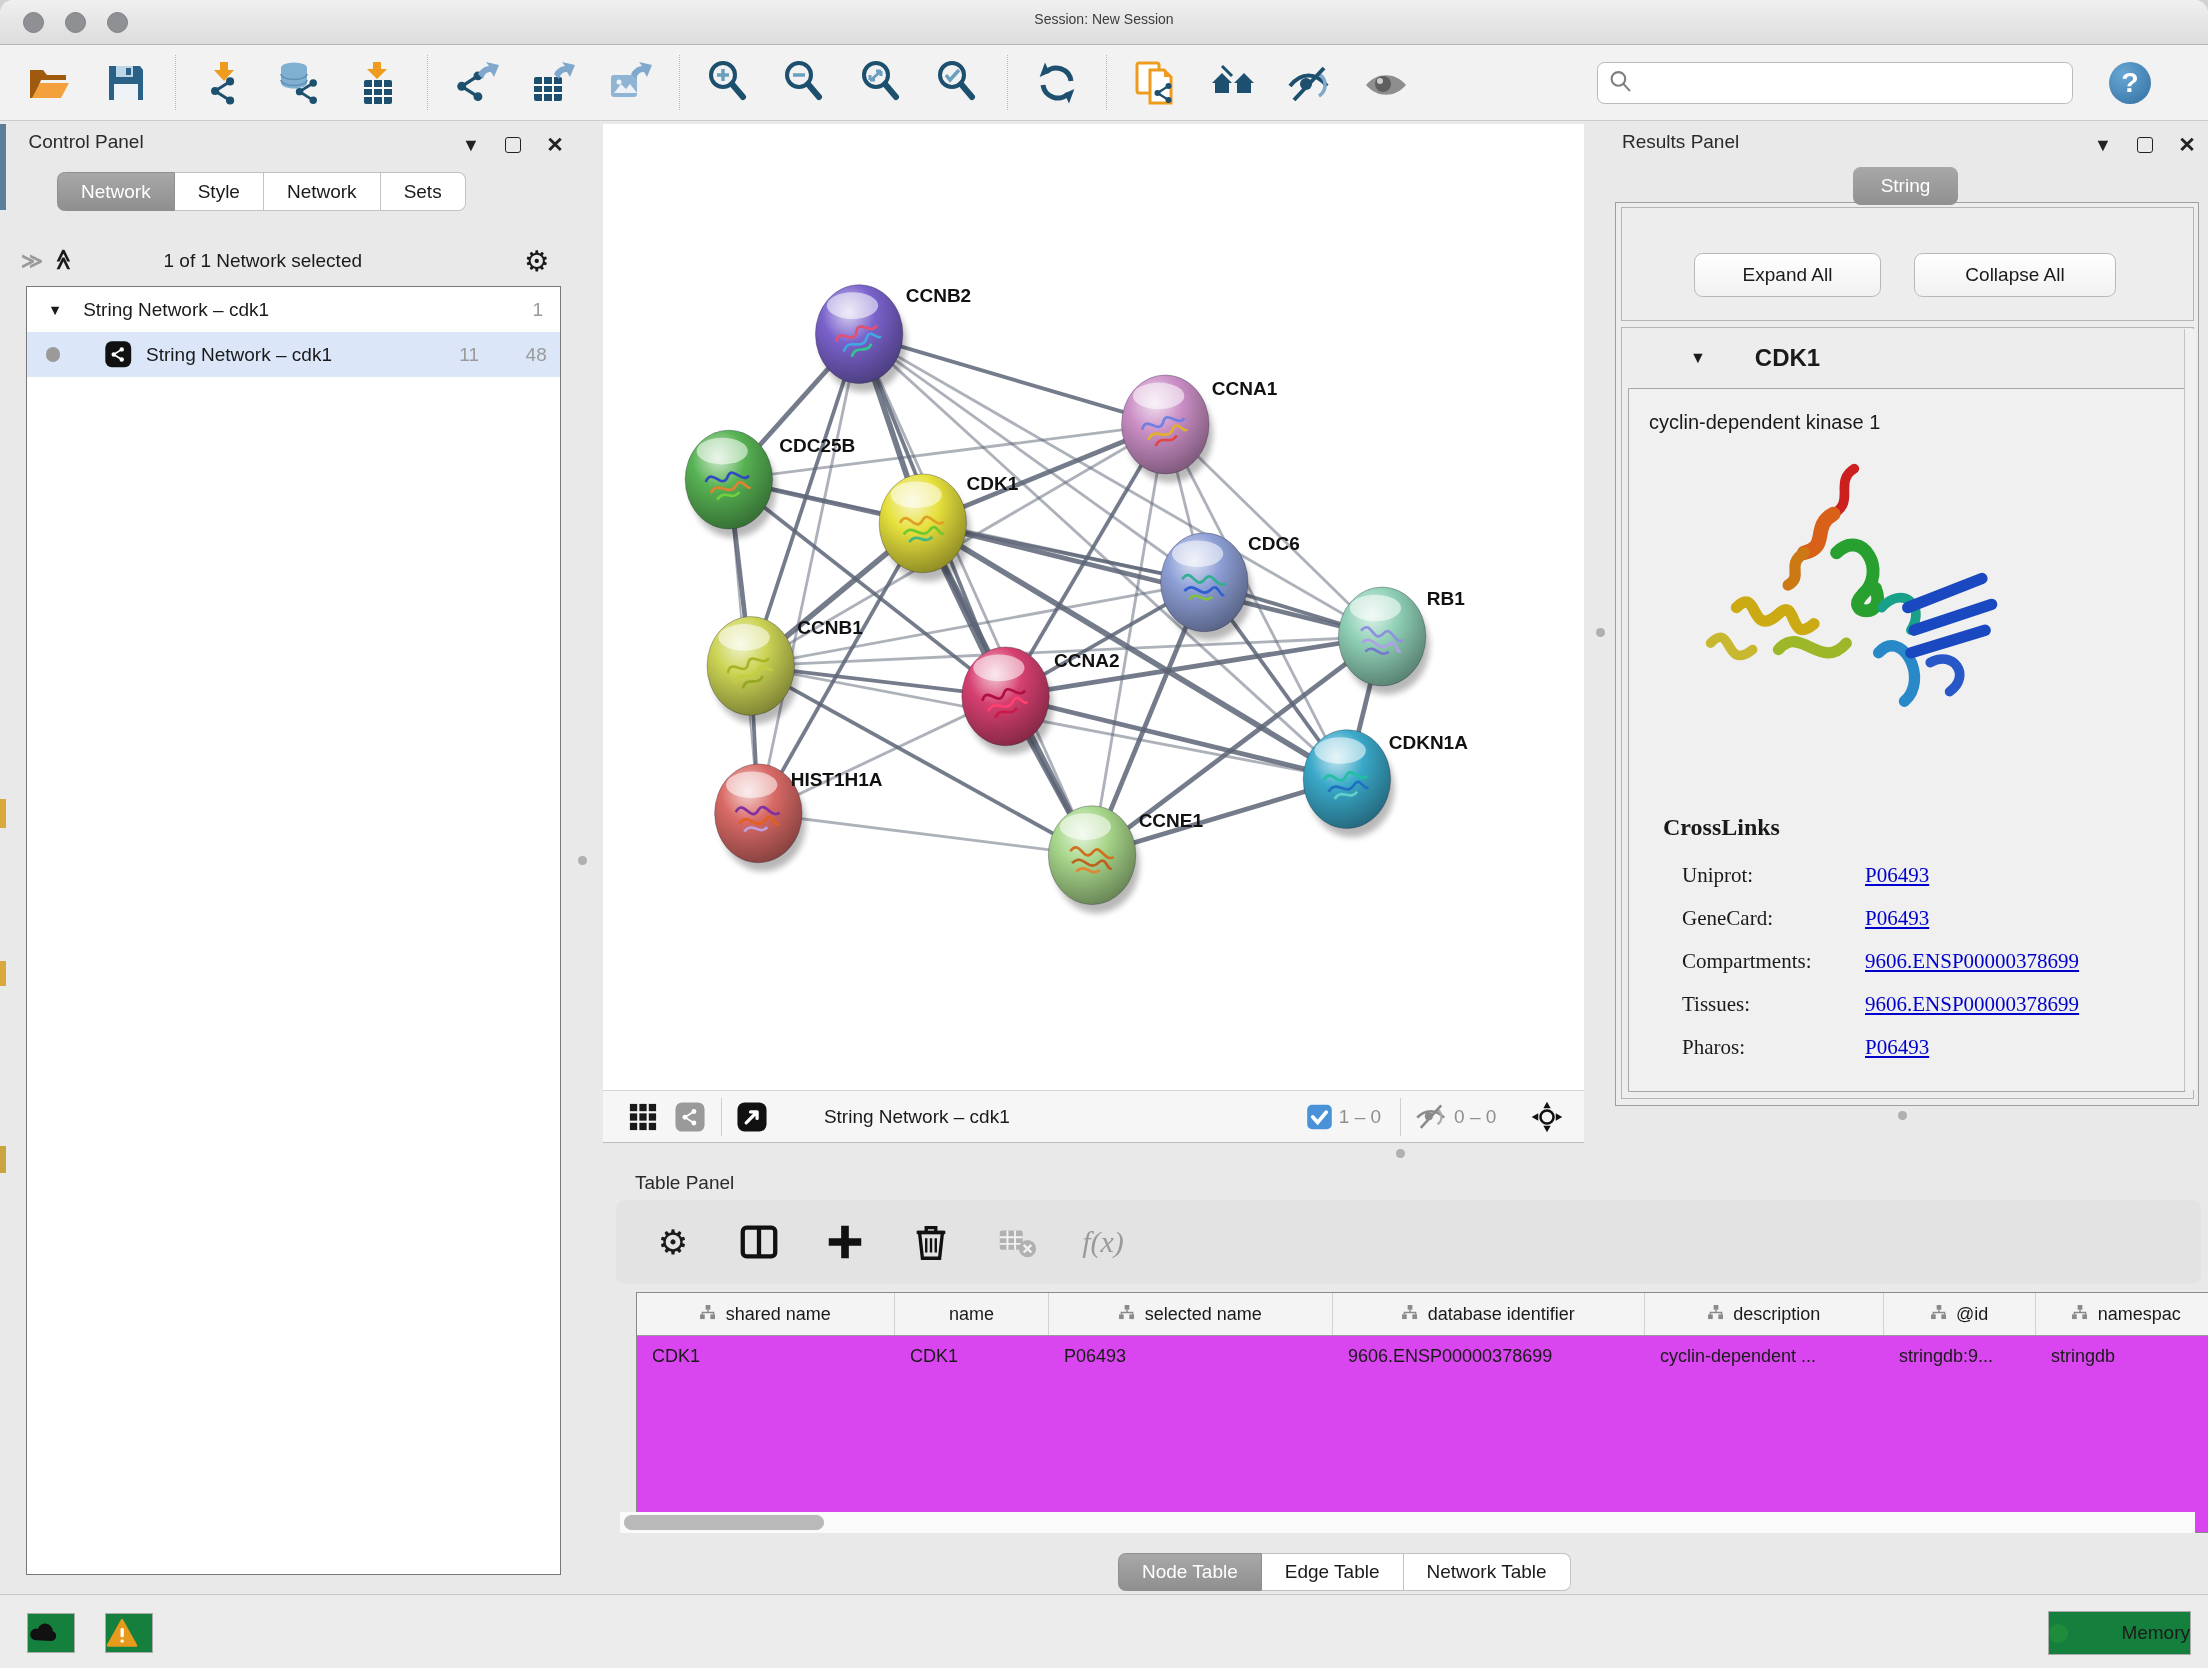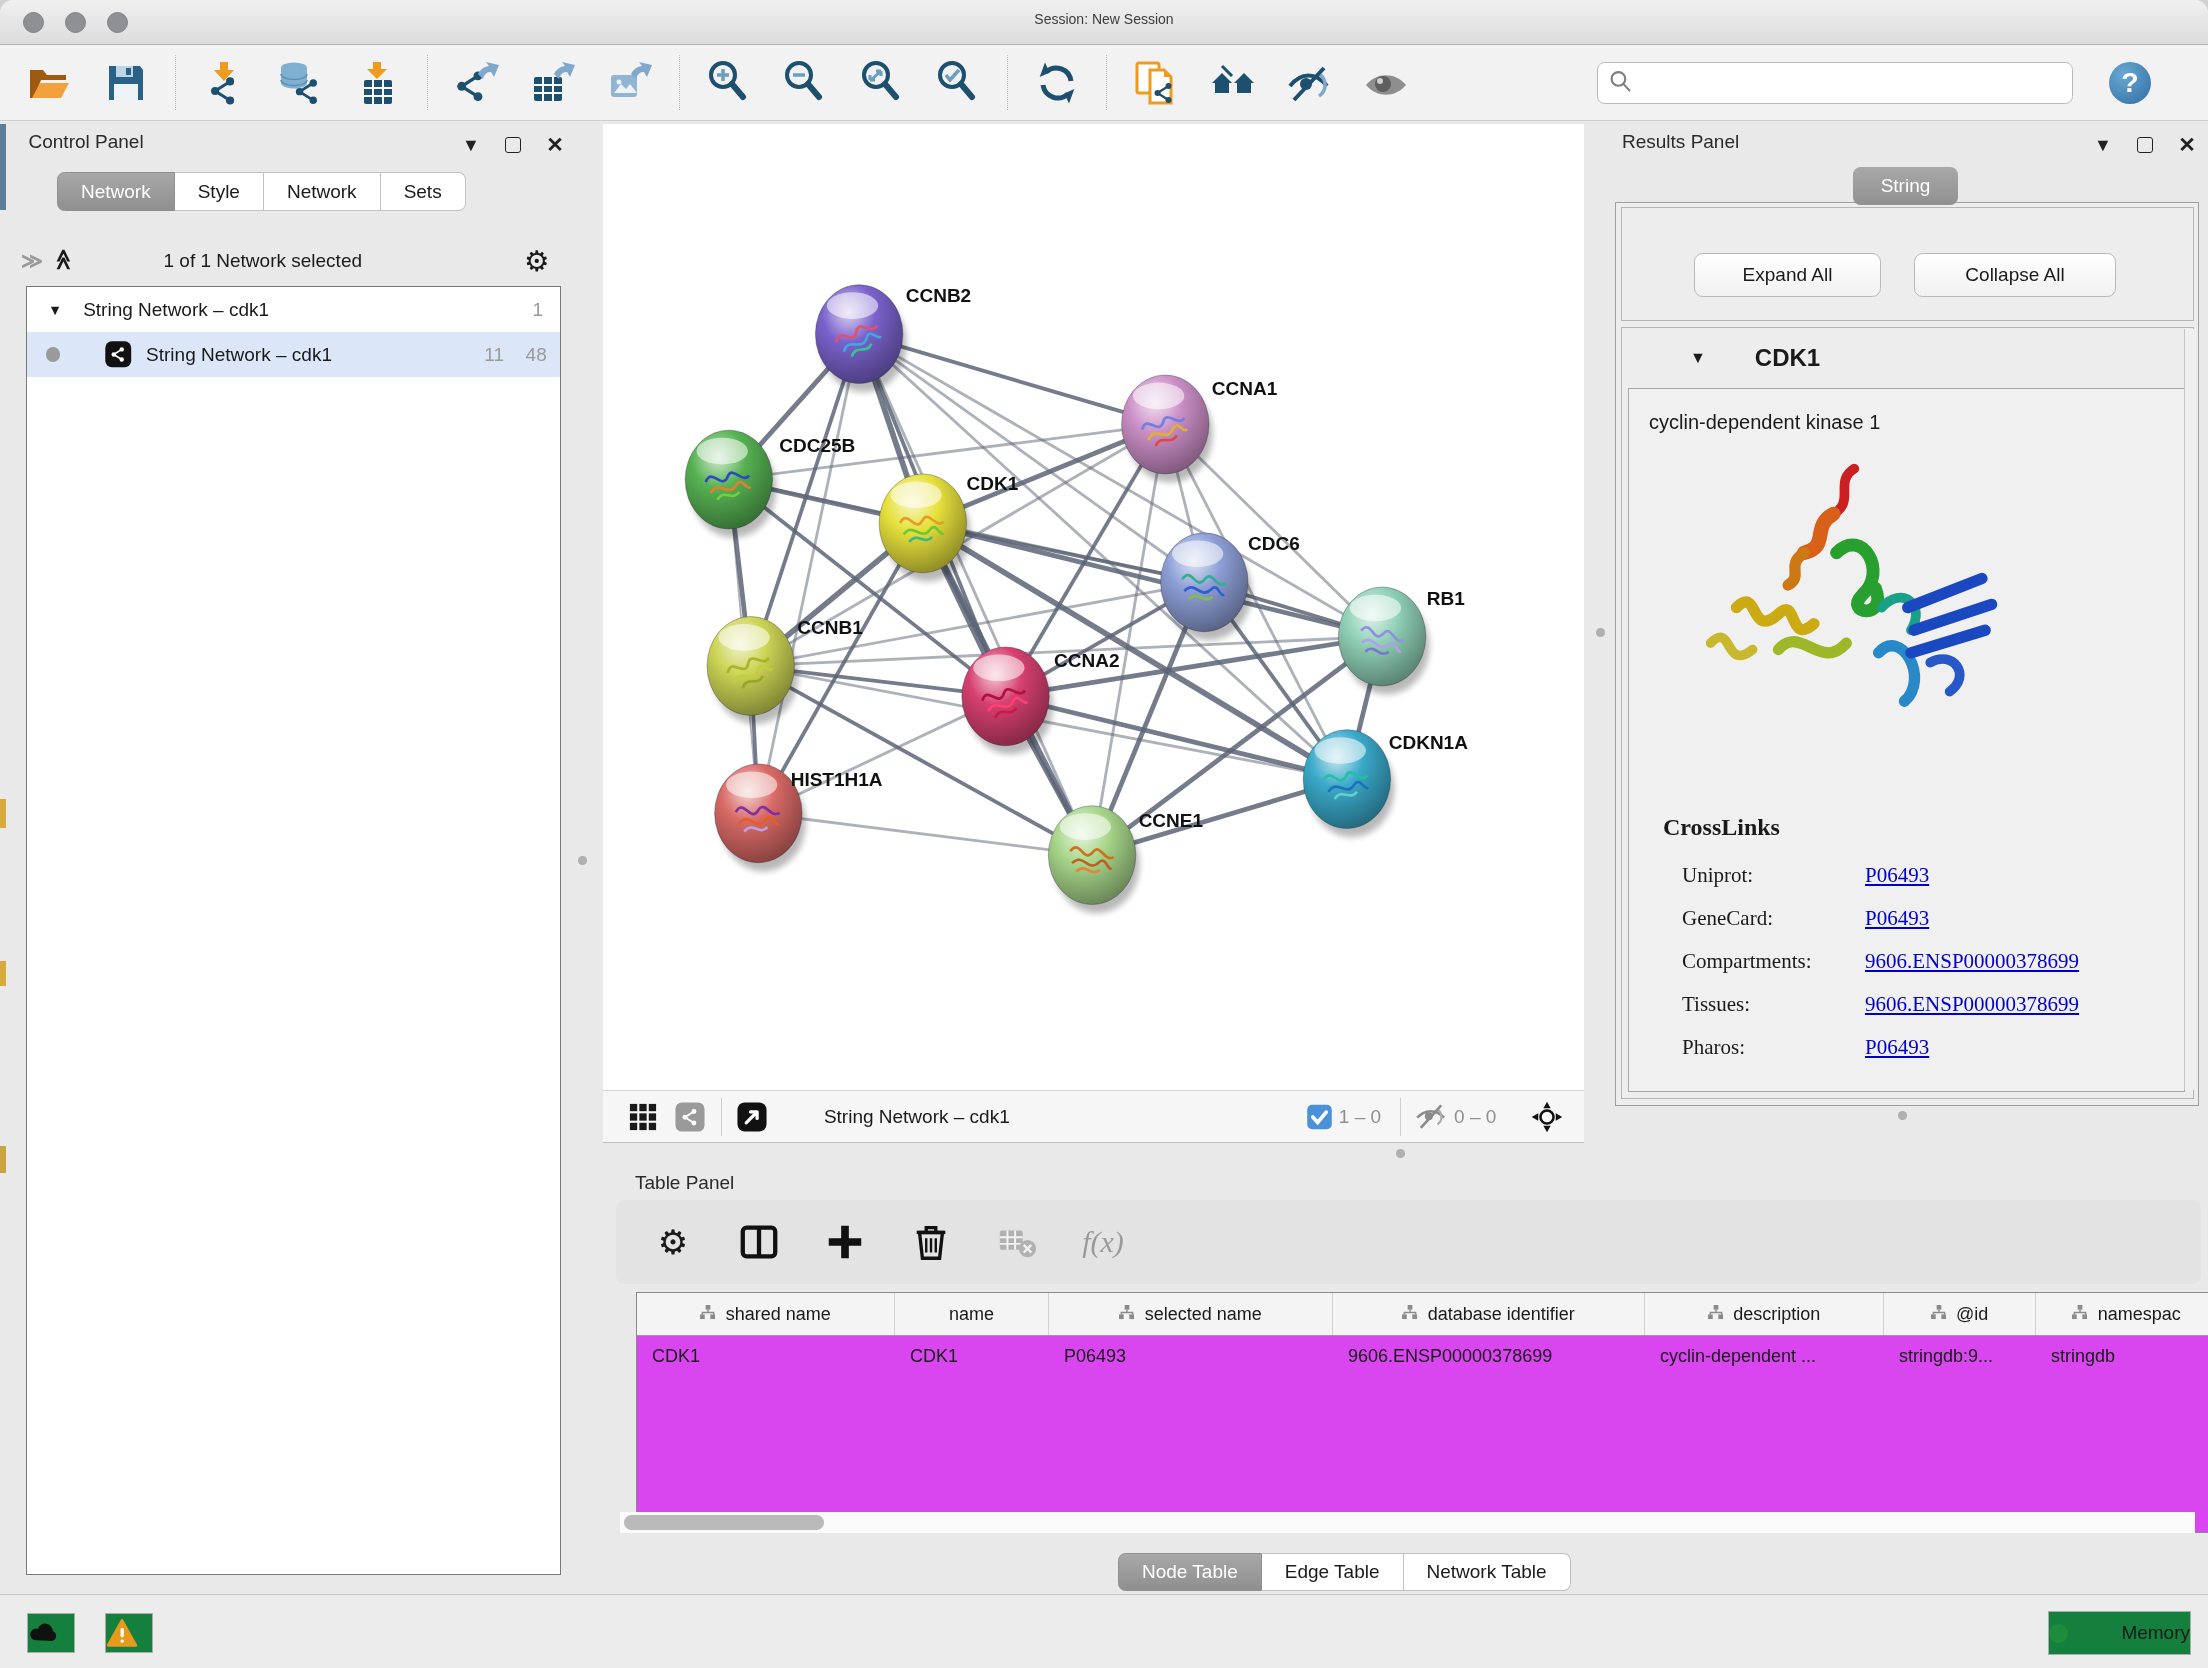--- a/index.html
+++ b/index.html
@@ -355,21 +355,21 @@
             <g transform="translate(10,10) scale(.56)">
               <g fill="#fff">
                 <path d="M9 22L31 8M9 22l22 14" stroke="#fff" stroke-width="4.5" fill="none"></path>
                 <circle cx="9" cy="22" r="6"></circle>
                 <circle cx="31" cy="8" r="6"></circle>
                 <circle cx="31" cy="36" r="6"></circle>
               </g>
             </g>
           </svg></span>
       <span style="margin-left:13.3px">String Network – cdk1</span>
-      <span class="cnt" style="right:56px">11</span>
+      <span class="cnt" style="right:81px">11</span>
       <span class="cnt" style="right:13.3px">48</span>
     </div>
   </div>
 
   <div class="netcanvas" id="netcanvas"><svg width="981" height="966" viewBox="0 0 1031 1016">
         <defs>
           <filter id="blurF" x="-40%" y="-40%" width="180%" height="180%">
             <feGaussianBlur stdDeviation="3.5"></feGaussianBlur>
           </filter>
           <radialGradient id="g0" cx="38%" cy="28%" r="80%">

